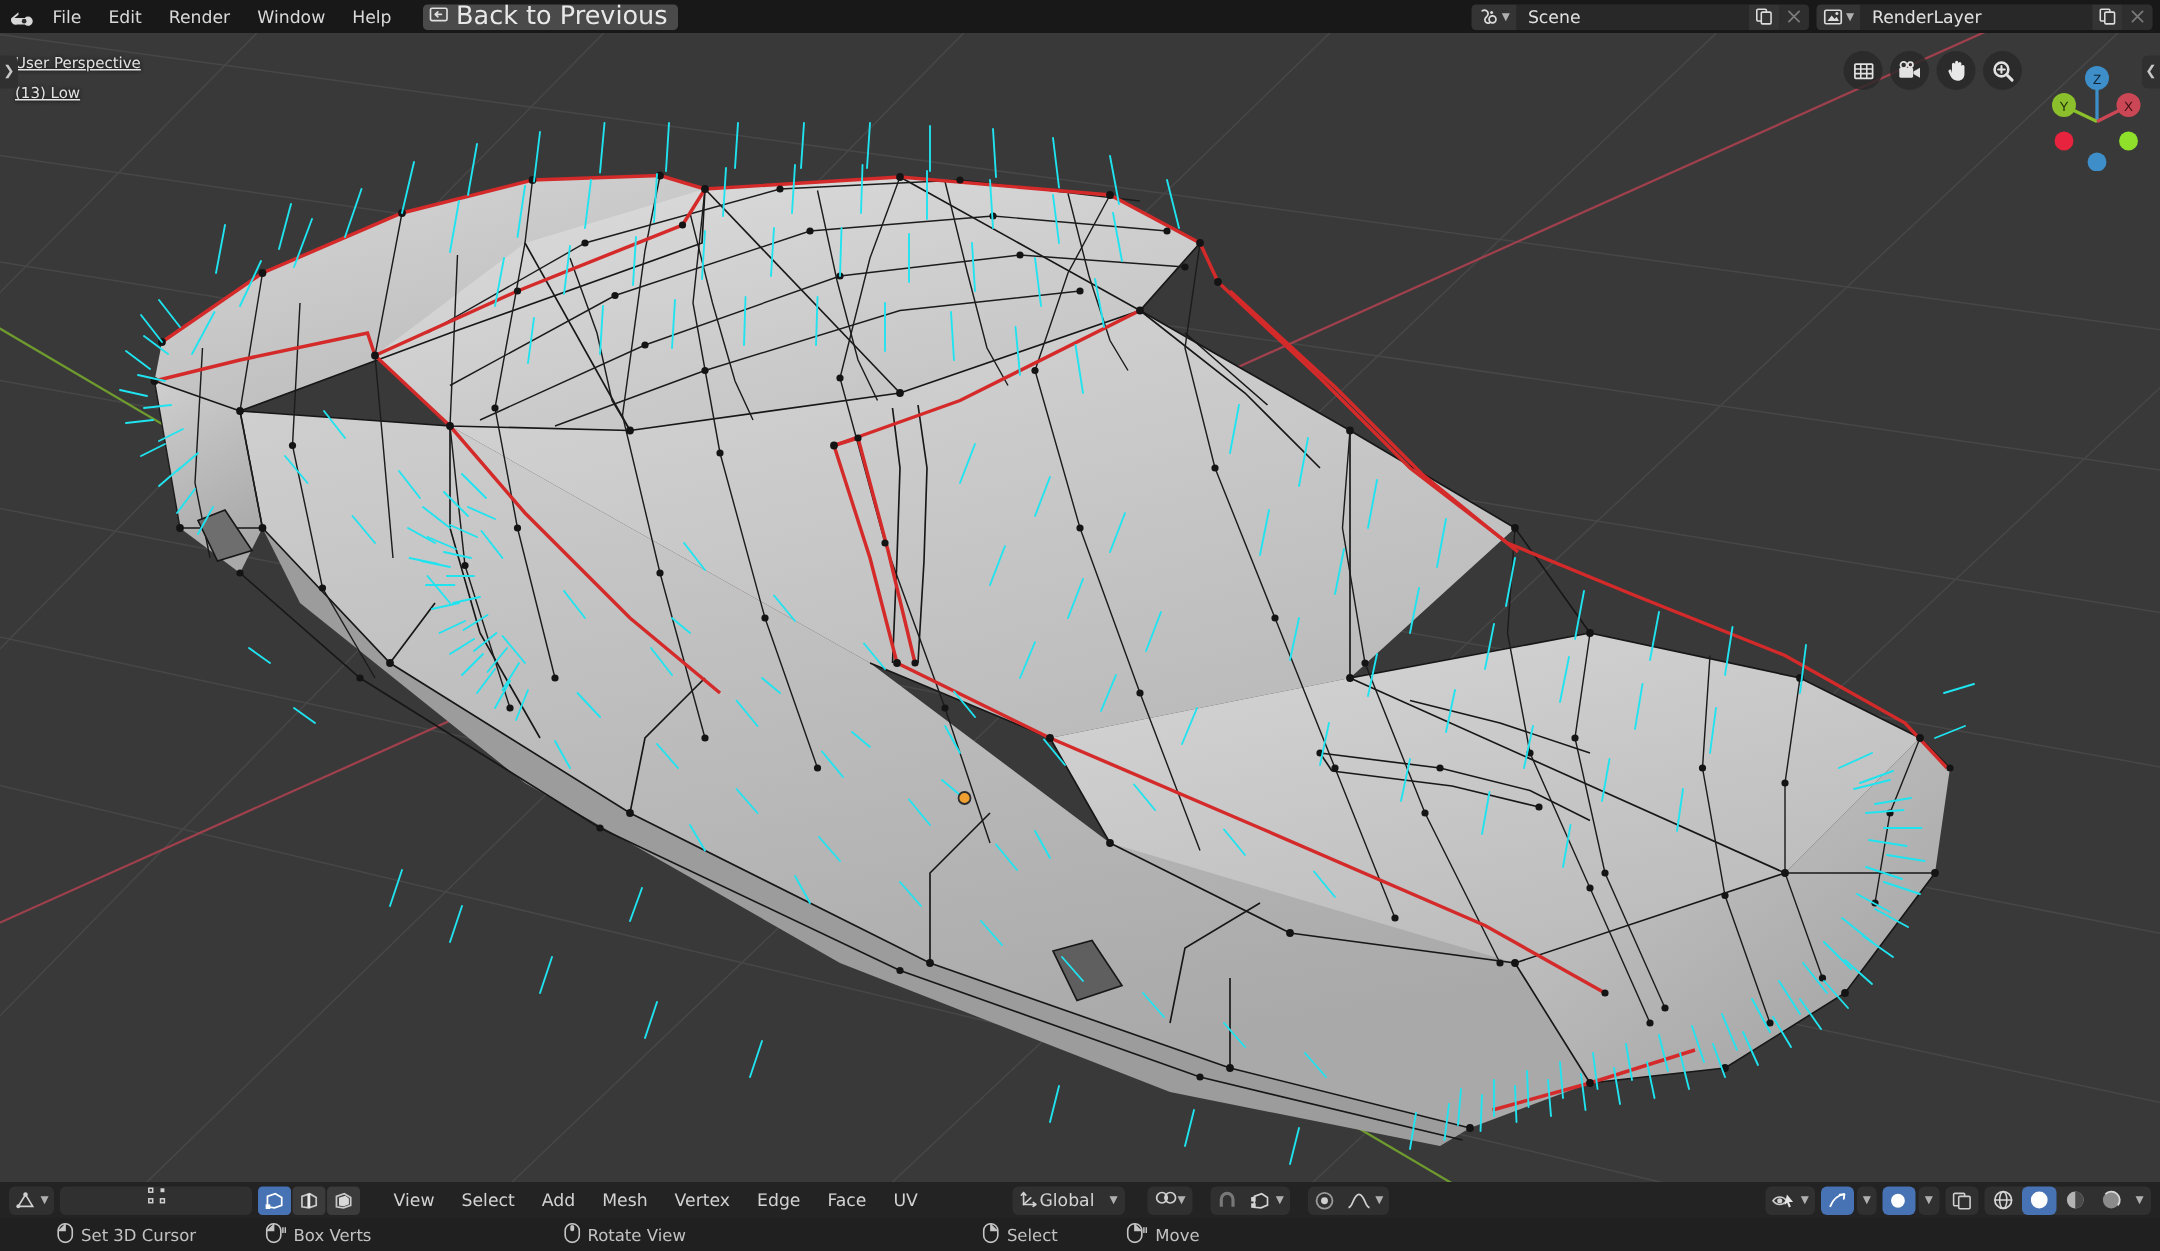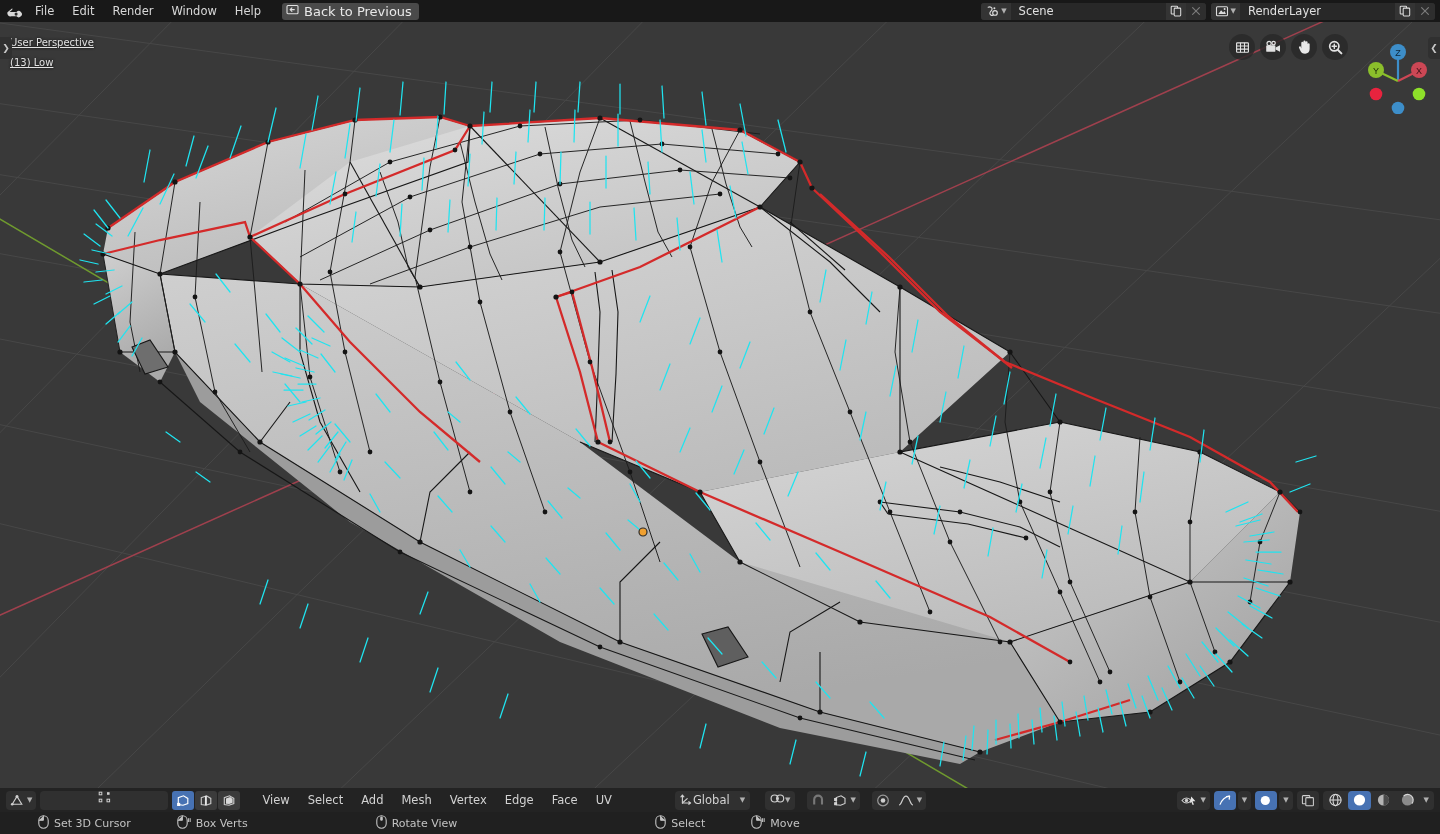--- a/index.html
+++ b/index.html
@@ -18,21 +18,21 @@
     font-size: 11.5px; color: #d4d4d4;
   }
   .blender-logo { width: 26px; height: 22px; display: flex; align-items: center; justify-content: center; }
   .menu-item {
     padding: 0 9px; height: 22px; line-height: 22px; color: #d8d8d8;
     font-size: 11.5px; white-space: nowrap; border-radius: 3px;
   }
   #back-prev {
     margin-left: 12px; height: 17px; display: flex; align-items: center;
     background: #4a4a4a; border-radius: 3px; padding: 0 7px 0 4px; gap: 5px;
-    color: #e8e8e8; font-size: 13px;
+    color: #e8e8e8; font-size: 17px;
   }
   #topbar-right {
     margin-left: auto; display: flex; align-items: center; gap: 5px;
     padding-right: 5px;
   }
   .id-block {
     display: flex; align-items: center; height: 17px;
     background: #282828; border-radius: 3px; overflow: hidden;
   }
   .id-icon-btn {

